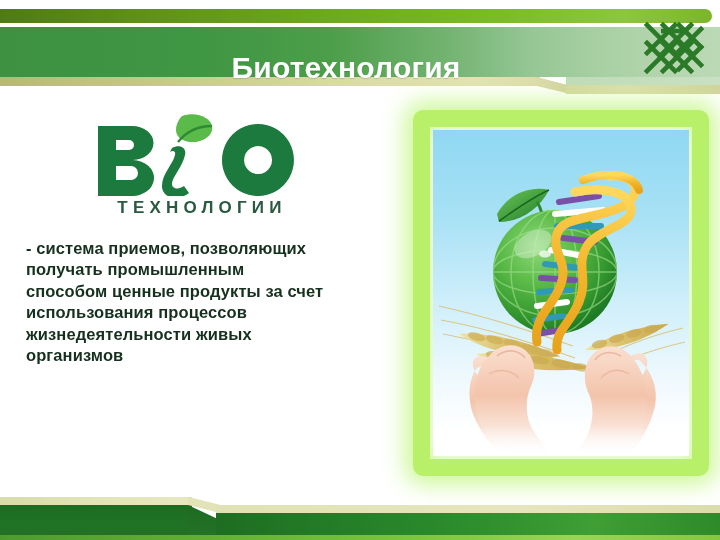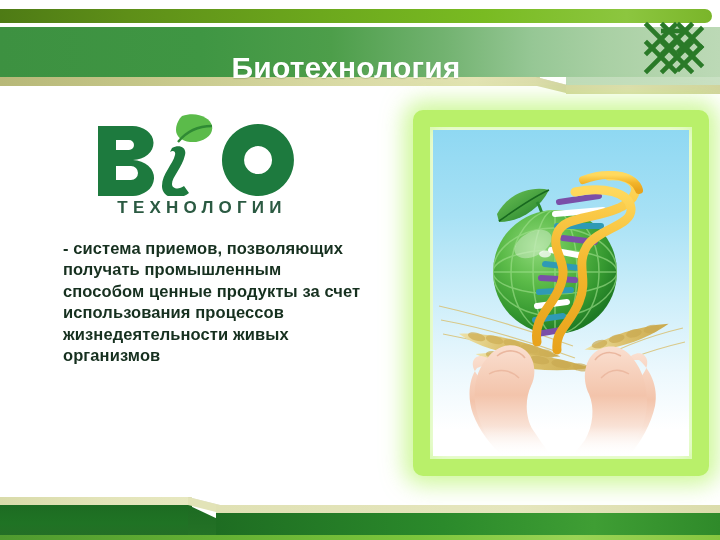--- a/index.html
+++ b/index.html
@@ -76,21 +76,20 @@
     text-align:center;color:#2b5a42;
     font-size:17px;font-weight:bold;letter-spacing:5.2px;
     font-family:Liberation Sans, sans-serif;
   }
 
   
   .bodytext{
     position:absolute;left:26px;top:238px;width:300px;
     color:#16301f;font-size:16.5px;font-weight:bold;line-height:1.30;
     letter-spacing:.1px;
-    margin-left:37px;
   }
 
   
   .pic-wrap{position:absolute;left:413px;top:110px;width:296px;height:366px;}
   .pic-glow{
     position:absolute;left:0;top:0;width:296px;height:366px;
     border:17px solid #b9f06a;border-radius:10px;box-sizing:border-box;
     box-shadow:0 0 22px 9px rgba(178,244,96,.62),
                inset 0 0 16px 4px rgba(178,244,96,.55);
     background:#ffffff;

